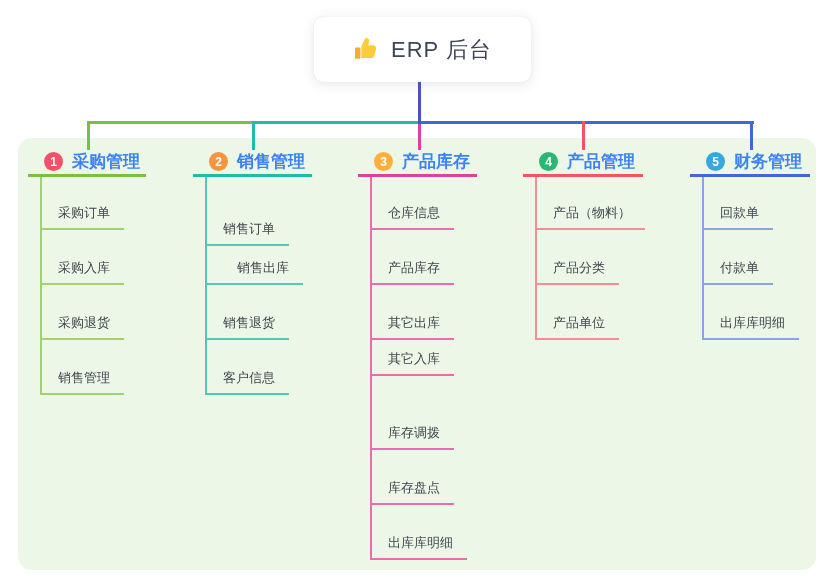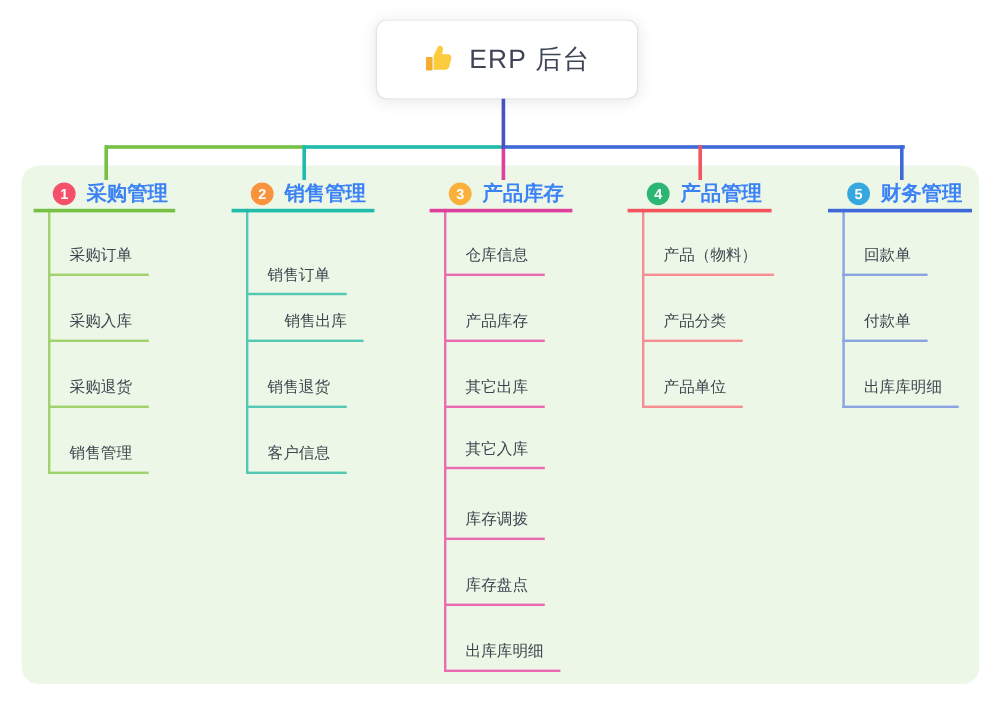--- a/index.html
+++ b/index.html
@@ -100,21 +100,21 @@
       <div class="child-row" style="left: 205px; top: 251px; border-bottom-color: rgb(85, 199, 181); padding-left: 32px;">销售出库</div>
       <div class="child-row" style="left: 205px; top: 306px; border-bottom-color: rgb(85, 199, 181);">销售退货</div>
       <div class="child-row" style="left: 205px; top: 361px; border-bottom-color: rgb(85, 199, 181); text-align: center;">客户信息</div>
       <div class="branch-title" style="left: 358px; width: 119px; border-bottom-color: rgb(223, 63, 157);">
         <span class="badge" style="background: rgb(251, 176, 60);">3</span>
         <span class="title-text">产品库存</span>
       </div>
       <div class="child-row" style="left: 370px; top: 196px; border-bottom-color: rgb(233, 108, 178);">仓库信息</div>
       <div class="child-row" style="left: 370px; top: 251px; border-bottom-color: rgb(233, 108, 178);">产品库存</div>
       <div class="child-row" style="left: 370px; top: 306px; border-bottom-color: rgb(233, 108, 178);">其它出库</div>
-      <div class="child-row" style="left: 370px; top: 357px; border-bottom-color: rgb(233, 108, 178);">其它入库</div>
+      <div class="child-row" style="left: 370px; top: 342px; border-bottom-color: rgb(233, 108, 178);">其它入库</div>
       <div class="child-row" style="left: 370px; top: 416px; border-bottom-color: rgb(233, 108, 178);">库存调拨</div>
       <div class="child-row" style="left: 370px; top: 471px; border-bottom-color: rgb(233, 108, 178);">库存盘点</div>
       <div class="child-row" style="left: 370px; top: 526px; border-bottom-color: rgb(233, 108, 178);">出库库明细</div>
       <div class="branch-title" style="left: 523px; width: 120px; border-bottom-color: rgb(244, 84, 94);">
         <span class="badge" style="background: rgb(43, 182, 115);">4</span>
         <span class="title-text">产品管理</span>
       </div>
       <div class="child-row" style="left: 535px; top: 196px; border-bottom-color: rgb(245, 141, 146);">产品（物料）</div>
       <div class="child-row" style="left: 535px; top: 251px; border-bottom-color: rgb(245, 141, 146);">产品分类</div>
       <div class="child-row" style="left: 535px; top: 306px; border-bottom-color: rgb(245, 141, 146);">产品单位</div>

